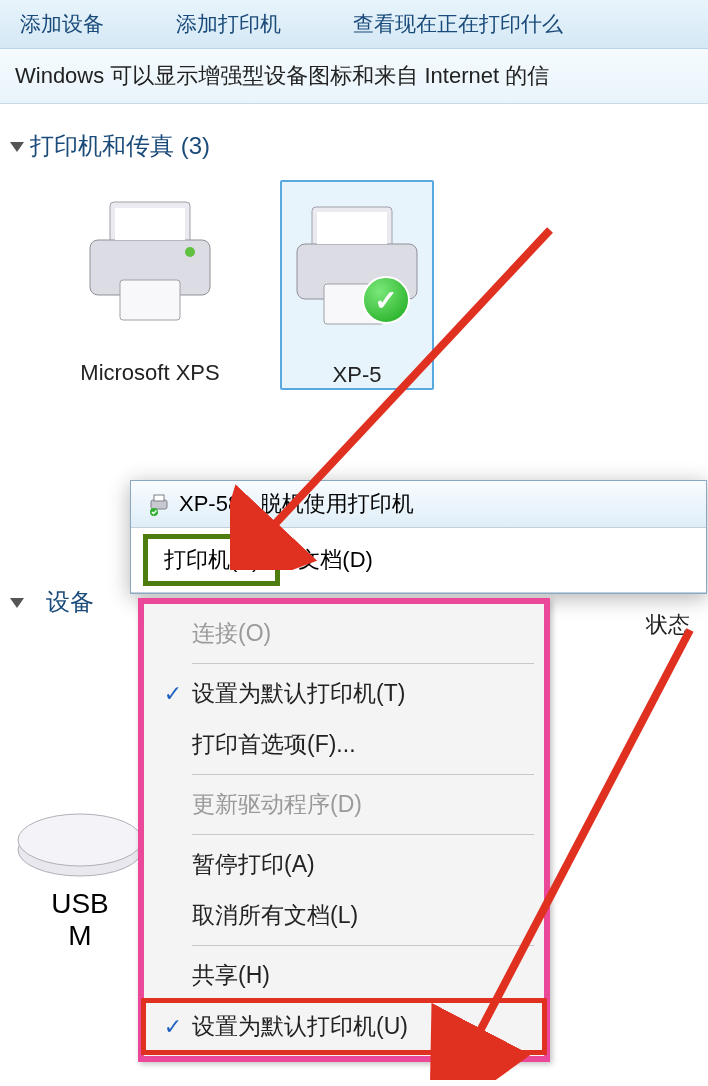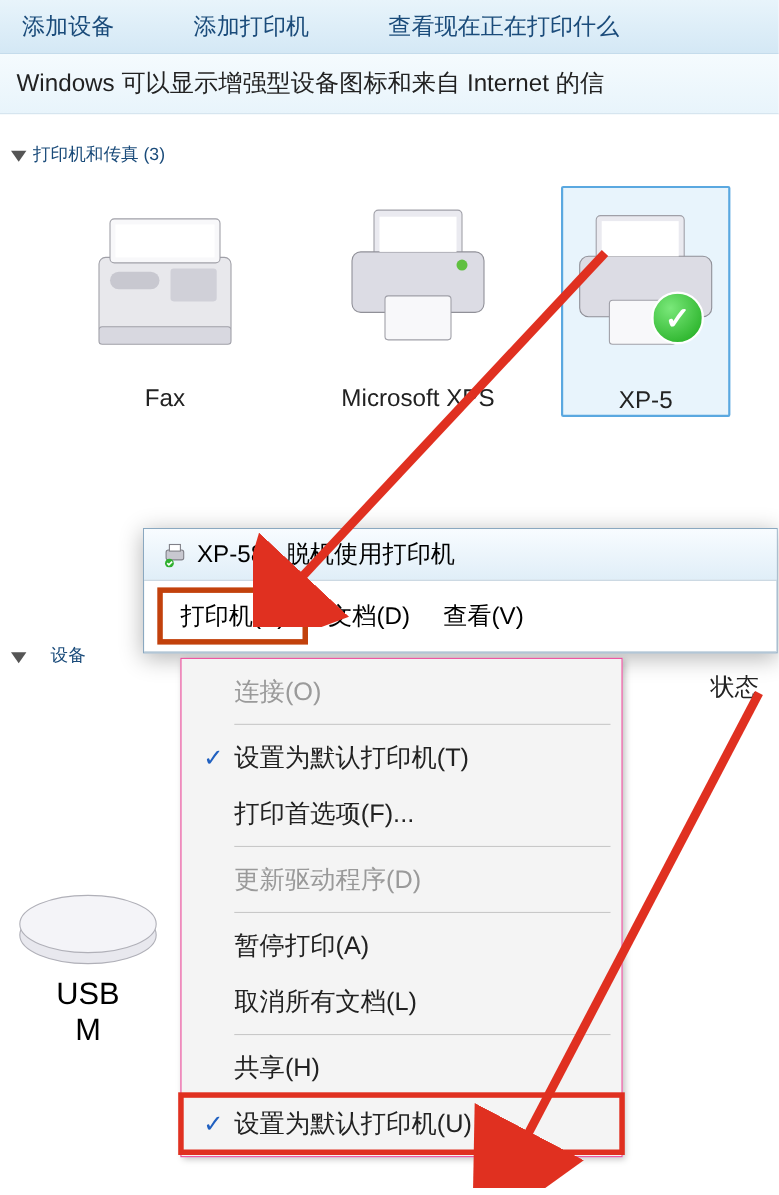--- a/index.html
+++ b/index.html
@@ -46,21 +46,21 @@
 .expander {
   width: 0; height: 0;
   border-left: 7px solid transparent;
   border-right: 7px solid transparent;
   border-top: 10px solid #555;
   margin-right: 6px;
   transform: translateY(1px);
 }
 .category-title {
   color: #1a4b7a;
-  font-size: 16px;
+  font-size: 24px;
 }
 .devices {
   display: flex;
   gap: 30px;
   margin-left: 40px;
 }
 .device {
   width: 200px;
   text-align: center;
 }
@@ -125,30 +125,30 @@
   gap: 6px;
   border-bottom: 1px solid #c0d0dc;
   align-items: center;
   font-size: 22px;
 }
 .menuitem {
   padding: 4px 12px;
   cursor: pointer;
 }
 .menuitem.highlight {
-  border: 5px solid #c2410c;
+  border: 5px solid #4d7c0f;
   padding: 6px 16px;
 }
 .dropdown {
   position: absolute;
-  left: 164px;
+  left: 138px;
   top: 598px;
   width: 400px;
   background: #f4f4f4;
-  border: 1px solid #ec4899;
+  border: 6px solid #ec4899;
   box-shadow: 2px 2px 6px rgba(0,0,0,.25);
   padding: 4px 0;
 }
 .dropdown-item {
   display: flex;
   align-items: center;
   padding: 10px 14px 10px 10px;
   font-size: 23px;
   color: #222;
   cursor: pointer;
@@ -218,33 +218,20 @@
 <div class="infobar">Windows 可以显示增强型设备图标和来自 Internet 的信</div>
 
 <div class="content">
   <div class="category">
     <span class="expander"></span>
     <span class="category-title">打印机和传真 (3)</span>
   </div>
 
   <div class="devices">
 
-    <div class="device">
-      <div class="device-icon">
-        <svg viewBox="0 0 170 170">
-          <rect x="25" y="65" width="120" height="70" rx="6" fill="#e8e8ec" stroke="#a0a0a8"></rect>
-          <rect x="35" y="30" width="100" height="40" rx="4" fill="#f8f8fa" stroke="#a0a0a8"></rect>
-          <rect x="40" y="35" width="90" height="30" fill="#fff"></rect>
-          <rect x="90" y="75" width="42" height="30" rx="3" fill="#d0d0d8"></rect>
-          <rect x="35" y="78" width="45" height="16" rx="8" fill="#c8c8d0"></rect>
-          <rect x="25" y="128" width="120" height="16" rx="3" fill="#d8d8e0" stroke="#a0a0a8"></rect>
-        </svg>
-      </div>
-      <div class="device-label">Fax</div>
-    </div>
 
     <div class="device">
       <div class="device-icon">
         <svg viewBox="0 0 170 170">
           <rect x="45" y="22" width="80" height="45" rx="4" fill="#eaeaf0" stroke="#a0a0a8"></rect>
           <rect x="25" y="60" width="120" height="55" rx="8" fill="#dcdce4" stroke="#909098"></rect>
           <rect x="55" y="100" width="60" height="40" rx="3" fill="#f8f8fa" stroke="#a0a0a8"></rect>
           <circle cx="125" cy="72" r="5" fill="#60c040"></circle>
           <rect x="50" y="28" width="70" height="32" fill="#fff"></rect>
         </svg>
@@ -291,21 +278,20 @@
           <rect x="7" y="3" width="10" height="6" fill="#fff" stroke="#808088"></rect>
           <circle cx="7" cy="20" r="4" fill="#30b030"></circle>
           <path d="M5 20 l1.5 1.5 l3 -3" stroke="#fff" stroke-width="1.5" fill="none"></path>
         </svg>
     </span>
     <span>XP-58  -  脱机使用打印机</span>
   </div>
   <div class="dialog-menubar">
     <span class="menuitem highlight">打印机(P)</span>
     <span class="menuitem">文档(D)</span>
-    <span class="menuitem">查看(V)</span>
   </div>
 </div>
 
 <div class="status-header">状态</div>
 
 <div class="dropdown">
   <div class="dropdown-item disabled">
     <span class="check"></span>
       <span>连接(O)</span>
   </div>

